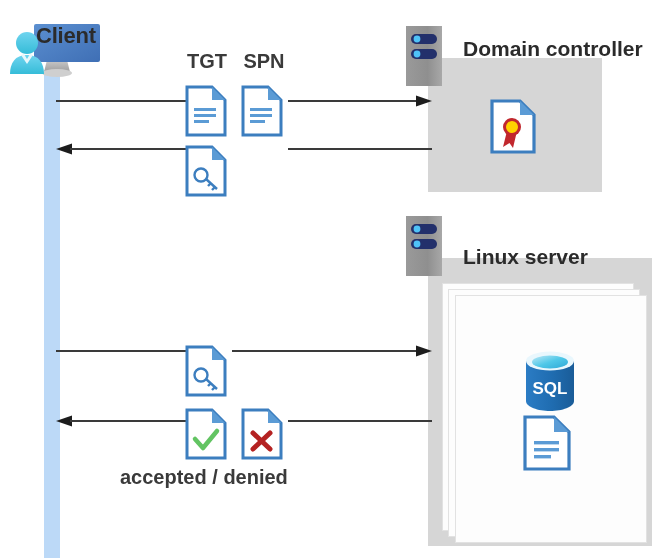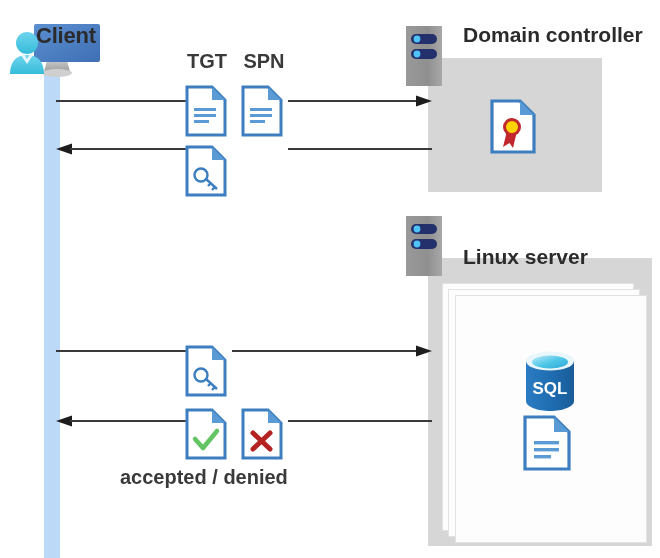--- a/index.html
+++ b/index.html
@@ -6,21 +6,21 @@
   body{width:660px;height:558px;position:relative;overflow:hidden;
        font-family:"Liberation Sans","DejaVu Sans",sans-serif;}
 
   .abs{position:absolute;}
 
   
   .title-bold{font-weight:bold;color:#2b2b2b;line-height:1.18;margin-top:23px;}
   .label-reg{color:#3a3a3a;font-weight:bold;}
 
   #client-title{left:36px;top:0px;width:140px;font-size:22px;letter-spacing:-.2px;}
-  #dc-title{left:463px;top:0;width:180px;font-size:21px;}
+  #dc-title{left:463px;top:14px;width:180px;font-size:21px;}
   #linux-title{left:463px;top:222px;width:200px;font-size:21px;}
 
   #tgt-label{left:184px;top:50px;width:46px;font-size:20px;text-align:center;}
   #spn-label{left:240px;top:50px;width:48px;font-size:20px;text-align:center;}
   #accept-deny-label{left:120px;top:466px;width:230px;font-size:20px;text-align:left;}
 
   
   #lifeline{left:44px;top:70px;width:16px;height:488px;background:#bcd9f7;}
 
   

